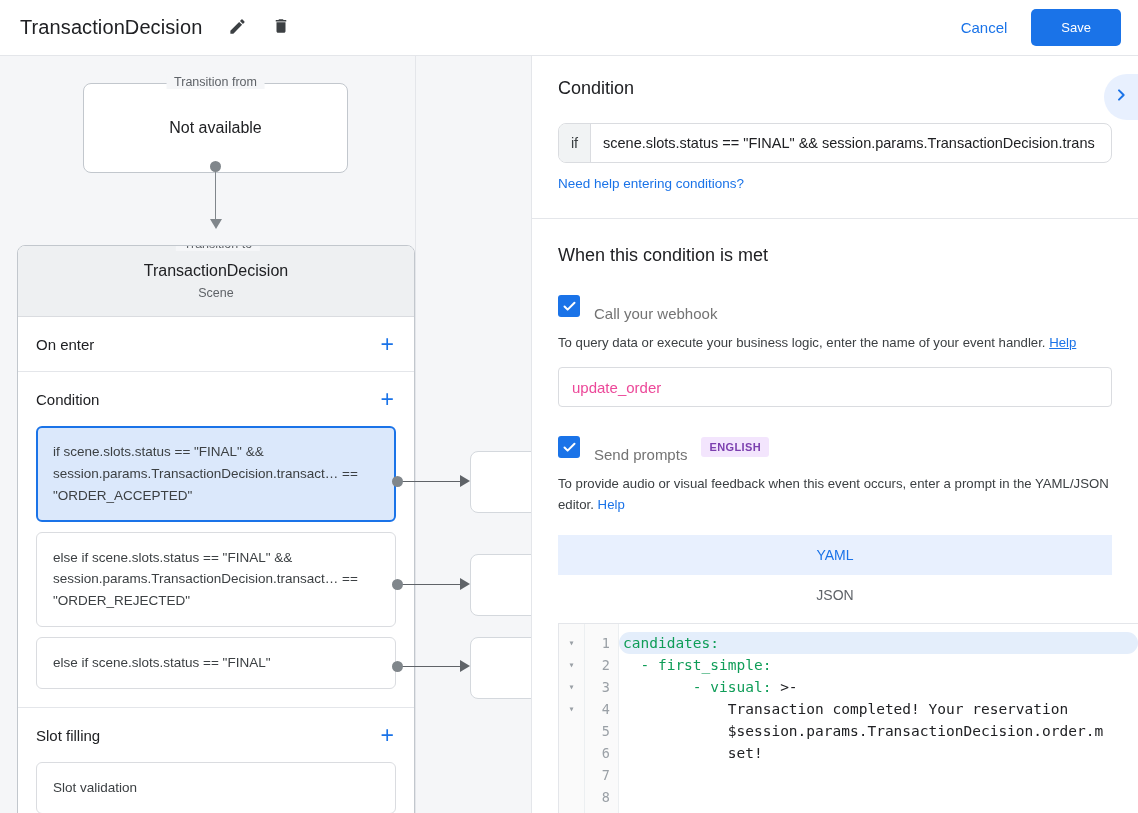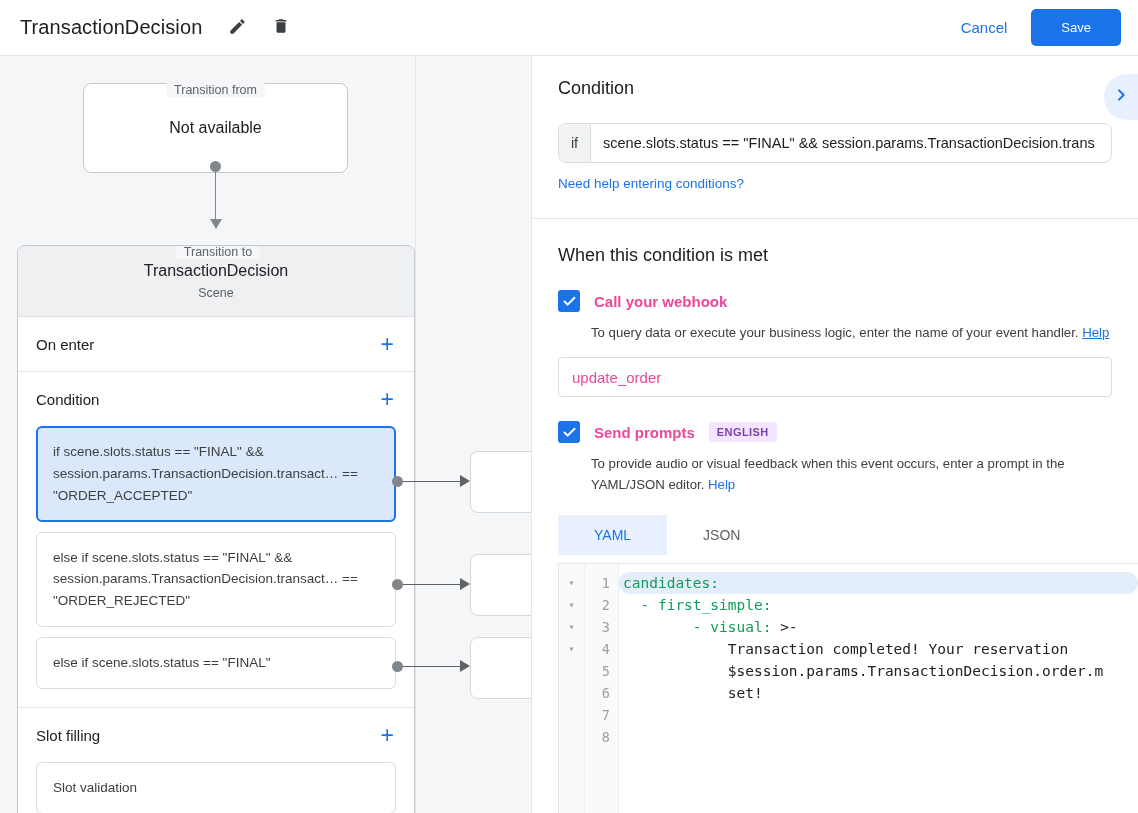--- a/index.html
+++ b/index.html
@@ -44,21 +44,20 @@
     background: #f5f6f8; overflow: hidden;
   }
   .fieldset-box {
     position: absolute; border: 1px solid #c2c7cd; border-radius: 8px;
     background: #ffffff;
   }
   .legend {
     position: absolute; top: -9px; left: 50%; transform: translateX(-50%);
     background: #f5f6f8; padding: 0 8px; font-size: 12.5px; color: #5f6368;
     white-space: nowrap;
-    margin-top: 8px;
   }
   #transition-from { left: 83px; top: 27px; width: 265px; height: 90px; }
   #transition-from .inner {
     display: flex; align-items: center; justify-content: center;
     height: 100%; font-size: 16px; color: #202124;
   }
 
   
   .conn-dot {
     position: absolute; width: 11px; height: 11px; border-radius: 50%;
@@ -166,39 +165,39 @@
   }
 
   .panel-h2 { font-size: 18px; color: #202124; padding-top: 26px; }
 
   .check-row { display: flex; align-items: center; margin-top: 24px; gap: 14px; }
   .checkbox {
     width: 22px; height: 22px; border-radius: 3px; background: #1a73e8;
     display: flex; align-items: center; justify-content: center; cursor: pointer;
     flex: 0 0 auto;
   }
-  .check-label { font-size: 15px; color: #ec4899; font-weight: bold; }
+  .check-label { font-size: 15px; color: #737373; font-weight: normal; margin-top: 15px; }
   .lang-badge {
     background: #f3e5fd; color: #7c3faf; font-size: 11px; letter-spacing: .4px;
     padding: 4px 8px; border-radius: 3px; font-weight: bold;
   }
   .desc {
-    font-size: 13.2px; color: #3c4043; margin-top: 11px; line-height: 1.55; margin-left: 33px;
+    font-size: 13.2px; color: #3c4043; margin-top: 11px; line-height: 1.55;
   }
   .desc a { color: #1a73e8; text-decoration: underline; cursor: pointer; }
   .desc a.nounder { text-decoration: none; }
 
   .text-input {
     margin-top: 14px; width: 100%; height: 40px;
     border: 1px solid #dadce0; border-radius: 4px; padding: 0 13px;
     font-size: 15px; font-family: inherit; color: #ec4899;
     background: #ffffff;
   }
 
-  .tabs { display: flex; margin-top: 20px; }
+  .tabs { display: flex; margin-top: 20px; flex-direction: column; }
   .tab {
     padding: 12px 36px; font-size: 14px; cursor: pointer;
     color: #5f6368; background: none; border: none; font-family: inherit;
   }
   .tab.active { color: #1a73e8; background: #e8f0fe; }
 
   .editor {
     margin-top: 8px; display: flex;
     border-top: 1px solid #e4e6ea; border-left: 1px solid #e4e6ea;
     height: 265px; overflow: hidden; background: #ffffff;

